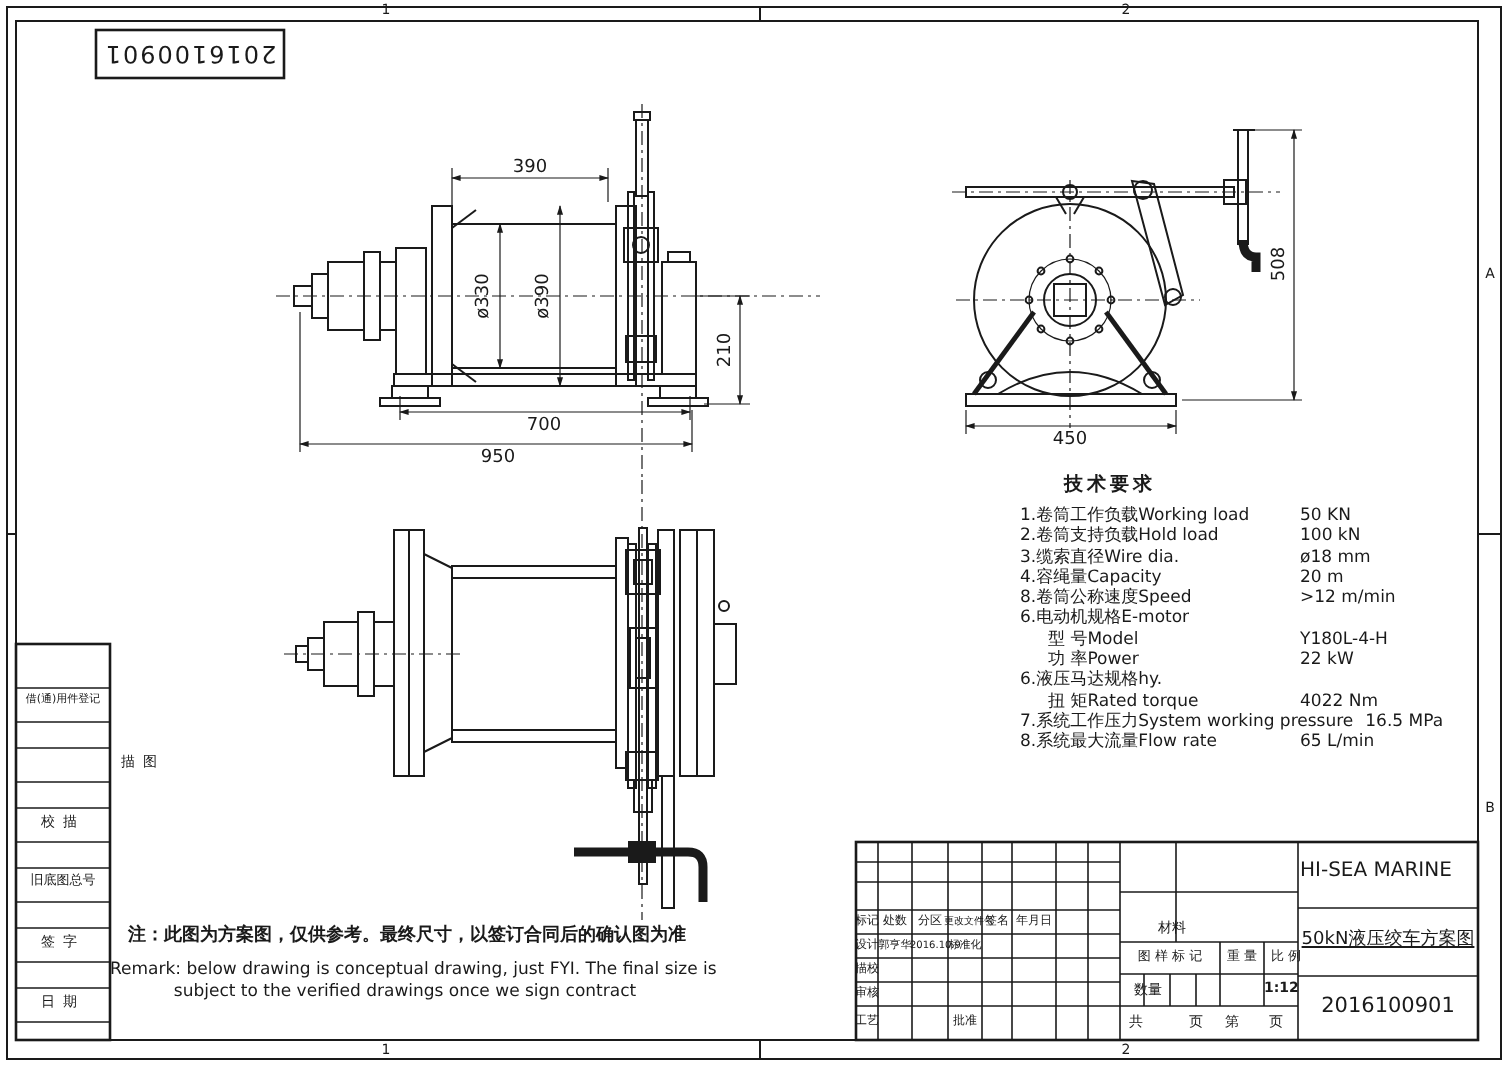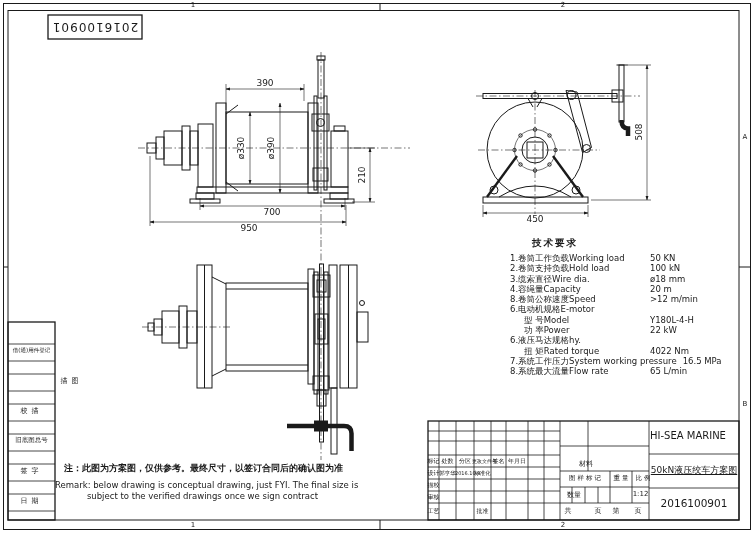--- a/index.html
+++ b/index.html
@@ -316,21 +316,21 @@
 <div class="t c" style="left:427px;top:482px;width:13px;font-size:6px;">描校</div>
 <div class="t c" style="left:427px;top:494px;width:13px;font-size:6px;">审核</div>
 <div class="t c" style="left:427px;top:508px;width:13px;font-size:6px;">工艺</div>
 <div class="t c" style="left:472px;top:508px;width:21px;font-size:6px;">批准</div>
 
 <div class="t c" style="left:572px;top:428px;width:28px;font-size:7px;margin-top:32px;">材料</div>
 <div class="t c" style="left:560px;top:453px;width:28px;font-size:7px;margin-top:38px;">数量</div>
 <div class="t c" style="left:560px;top:475px;width:50px;font-size:6.5px;">图 样 标 记</div>
 <div class="t c" style="left:610px;top:475px;width:22px;font-size:6.5px;text-align:center;">重 量</div>
 <div class="t c" style="left:632px;top:475px;width:22px;font-size:6.5px;">比 例</div>
-<div class="t c" style="left:632px;top:490px;width:17px;font-size:7px;">1:12</div>
+<div class="t c" style="left:632px;top:490px;width:17px;font-size:7px;font-weight:bold;">1:12</div>
 <div class="t c" style="left:562px;top:507px;width:12px;font-size:7px;">共</div>
 <div class="t c" style="left:592px;top:507px;width:12px;font-size:7px;">页</div>
 <div class="t c" style="left:610px;top:507px;width:12px;font-size:7px;">第</div>
 <div class="t c" style="left:632px;top:507px;width:12px;font-size:7px;">页</div>
 
 <div class="t c" style="left:650px;top:430px;width:64px;font-size:10px;">HI-SEA MARINE</div>
 <div class="t c" style="left:650px;top:465px;width:88px;font-size:9px;text-decoration:underline;">50kN液压绞车方案图</div>
 <div class="t c" style="left:650px;top:497px;width:88px;font-size:10.5px;">2016100901</div>
 
 </div>

